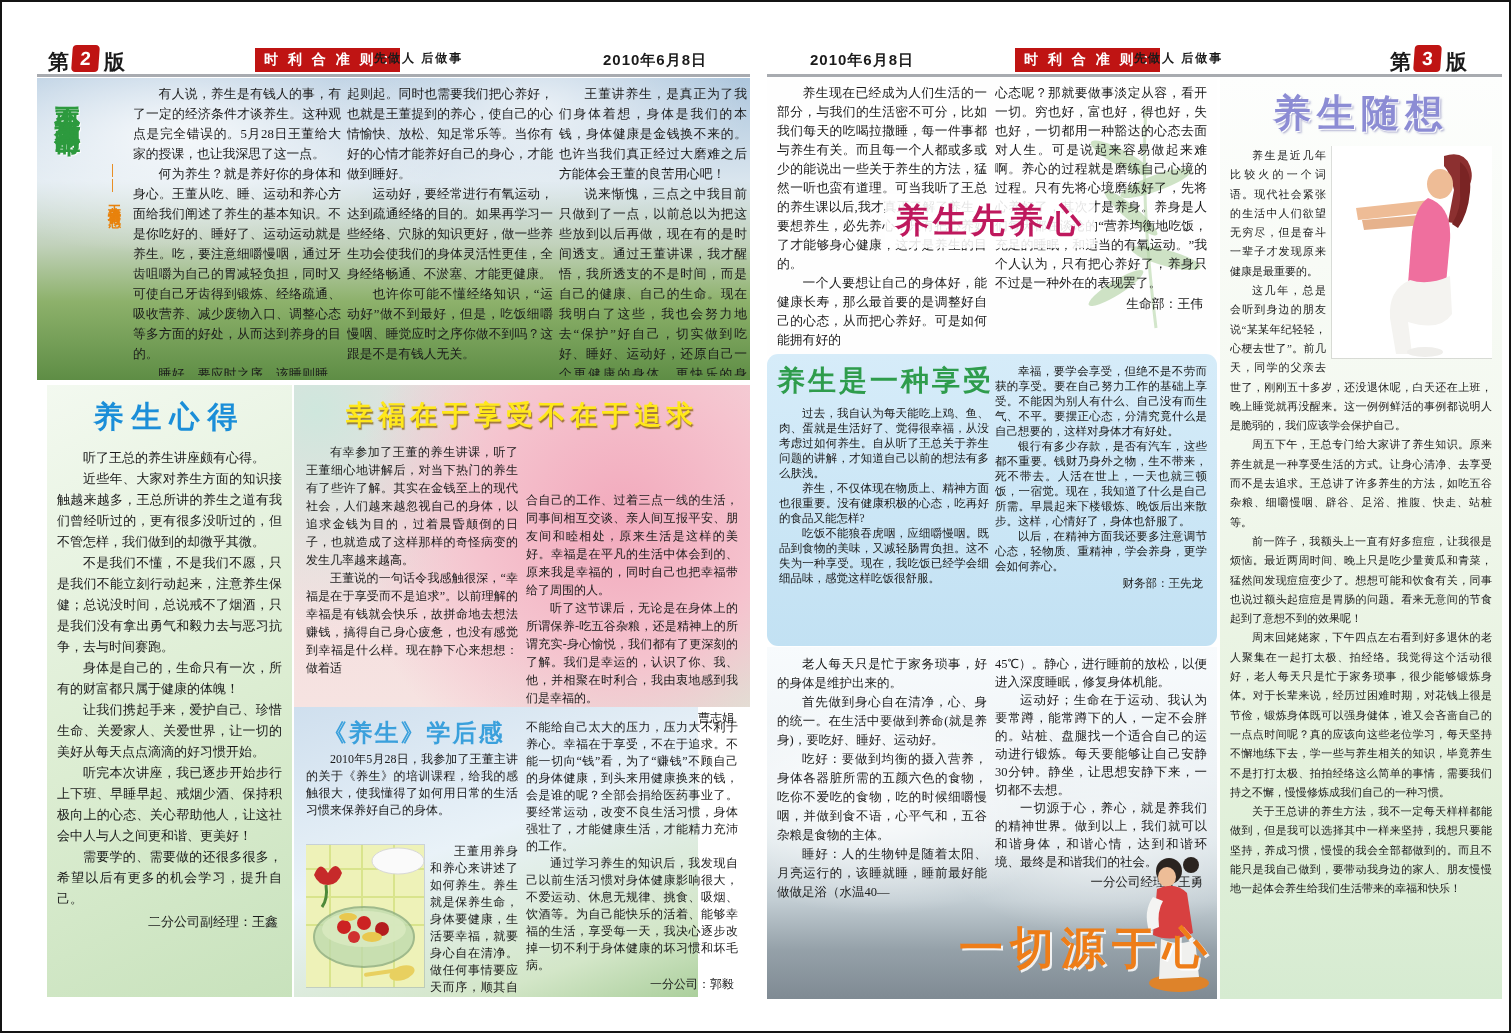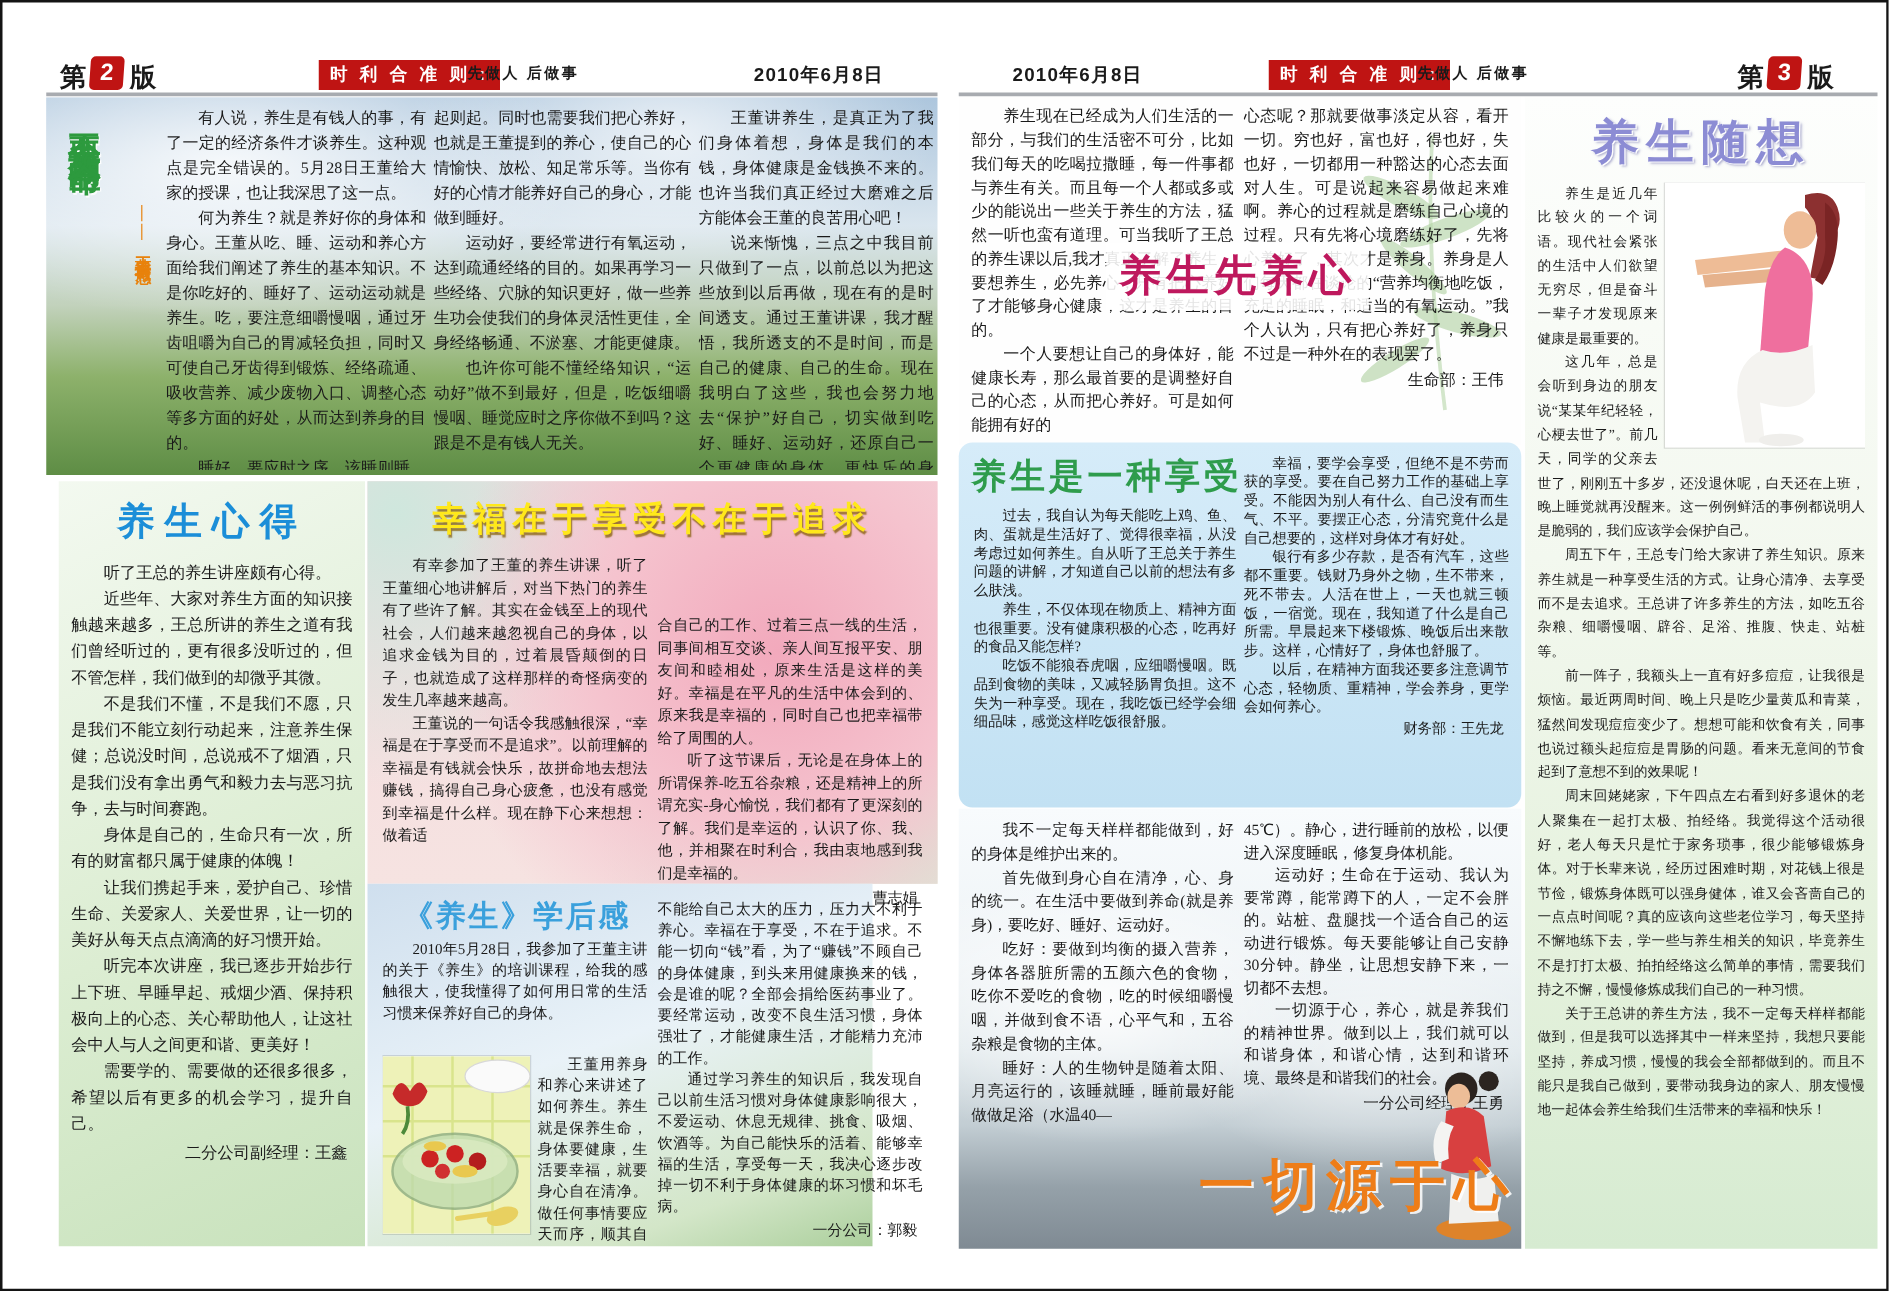--- a/index.html
+++ b/index.html
@@ -223,21 +223,21 @@
     <div class="col" style="left:228px;top:10px;width:212px;height:276px;">
         <p>幸福，要学会享受，但绝不是不劳而获的享受。要在自己努力工作的基础上享受。不能因为别人有什么、自己没有而生气、不平。要摆正心态，分清究竟什么是自己想要的，这样对身体才有好处。</p>
         <p>银行有多少存款，是否有汽车，这些都不重要。钱财乃身外之物，生不带来，死不带去。人活在世上，一天也就三顿饭，一宿觉。现在，我知道了什么是自己所需。早晨起来下楼锻炼、晚饭后出来散步。这样，心情好了，身体也舒服了。</p>
         <p>以后，在精神方面我还要多注意调节心态，轻物质、重精神，学会养身，更学会如何养心。</p>
         <p class="sig">财务部：王先龙</p>
       </div>
   </div>
 
   <div id="art-yuanyu">
     <div class="col" style="left:10px;top:8px;width:210px;height:300px;">
-        <p>我不一定每天样样都能做到，好的身体是维护出来的。</p>
+        <p>老人每天只是忙于家务琐事，好的身体是维护出来的。</p>
         <p>首先做到身心自在清净，心、身的统一。在生活中要做到养命(就是养身)，要吃好、睡好、运动好。</p>
         <p>吃好：要做到均衡的摄入营养，身体各器脏所需的五颜六色的食物，吃你不爱吃的食物，吃的时候细嚼慢咽，并做到食不语，心平气和，五谷杂粮是食物的主体。</p>
         <p>睡好：人的生物钟是随着太阳、月亮运行的，该睡就睡，睡前最好能做做足浴（水温40—</p>
       </div>
     <div class="col" style="left:228px;top:8px;width:212px;height:258px;line-height:18px;">
         <p class="cont">45℃）。静心，进行睡前的放松，以便进入深度睡眠，修复身体机能。</p>
         <p>运动好；生命在于运动、我认为要常蹲，能常蹲下的人，一定不会胖的。站桩、盘腿找一个适合自己的运动进行锻炼。每天要能够让自己安静30分钟。静坐，让思想安静下来，一切都不去想。</p>
         <p>一切源于心，养心，就是养我们的精神世界。做到以上，我们就可以和谐身体，和谐心情，达到和谐环境、最终是和谐我们的社会。</p>
         <p class="sig">一分公司经理：王勇</p>
       </div>

